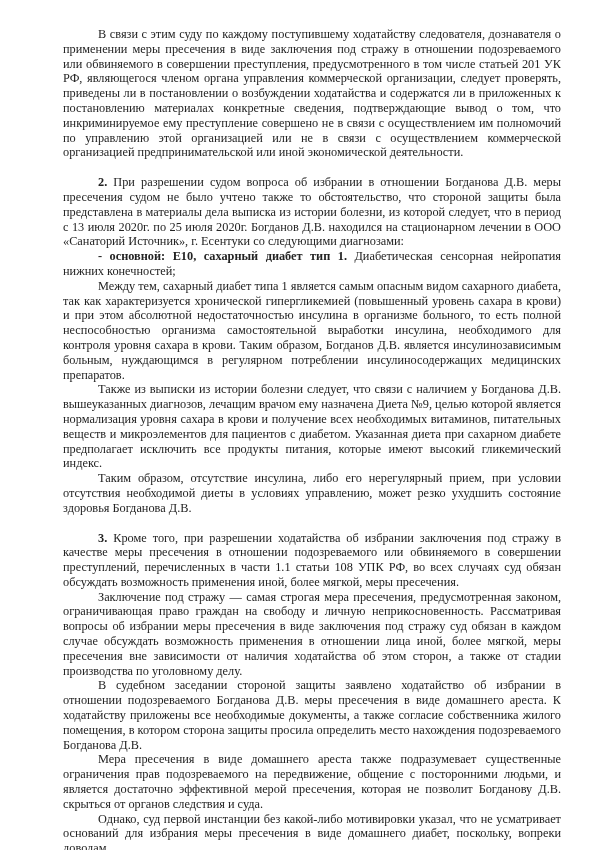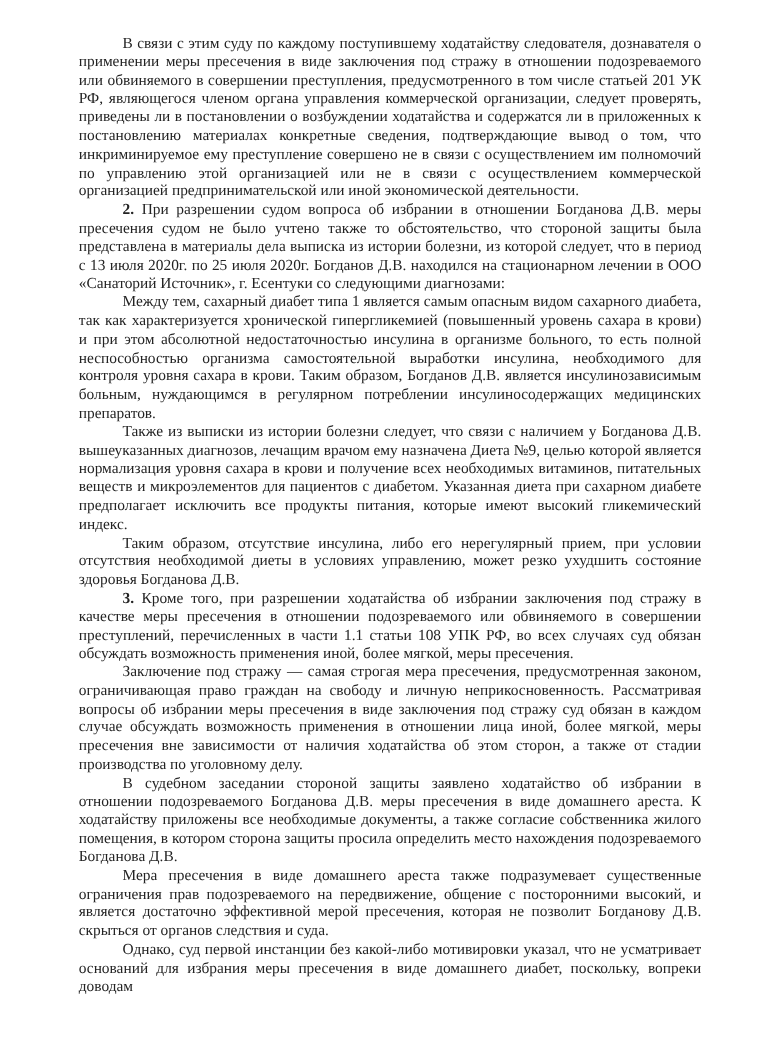--- a/index.html
+++ b/index.html
@@ -21,47 +21,49 @@
     font-size: 12.3px;
     line-height: 14.8px;
     color: #232323;
     text-align: justify;
   }
   p.para {
     margin: 0;
     text-indent: 35px;
   }
   p.gap {
+    margin-top: 15px;
   }
   .b {
     font-weight: 700;
   }
 </style>
 </head>
 <body>
 
 <div class="page">
   <div class="doc">
 
     <p class="para"><span>В связи с этим суду по каждому поступившему ходатайству следователя, дознавателя о применении меры пресечения в виде заключения под стражу в отношении подозреваемого или обвиняемого в совершении преступления, предусмотренного в том числе статьей 201 УК РФ, являющегося членом органа управления коммерческой организации, следует проверять, приведены ли в постановлении о возбуждении ходатайства и содержатся ли в приложенных к постановлению материалах конкретные сведения, подтверждающие вывод о том, что инкриминируемое ему преступление совершено не в связи с осуществлением им полномочий по управлению этой организацией или не в связи с осуществлением коммерческой организацией предпринимательской или иной экономической деятельности.</span></p>
 
     <p class="para gap"><span class="b">2.</span><span> При разрешении судом вопроса об избрании в отношении Богданова Д.В. меры пресечения судом не было учтено также то обстоятельство, что стороной защиты была представлена в материалы дела выписка из истории болезни, из которой следует, что в период с 13 июля 2020г. по 25 июля 2020г. Богданов Д.В. находился на стационарном лечении в ООО «Санаторий Источник», г. Есентуки со следующими диагнозами:</span></p>
 
+    <p class="para"><span class="b">- основной: Е10, сахарный диабет тип 1.</span><span> Диабетическая сенсорная нейропатия нижних конечностей;</span></p>
 
 
     <p class="para"><span>Между тем, сахарный диабет типа 1 является самым опасным видом сахарного диабета, так как характеризуется хронической гипергликемией (повышенный уровень сахара в крови) и при этом абсолютной недостаточностью инсулина в организме больного, то есть полной неспособностью организма самостоятельной выработки инсулина, необходимого для контроля уровня сахара в крови. Таким образом, Богданов Д.В. является инсулинозависимым больным, нуждающимся в регулярном потреблении инсулиносодержащих медицинских препаратов.</span></p>
 
     <p class="para"><span>Также из выписки из истории болезни следует, что связи с наличием у Богданова Д.В. вышеуказанных диагнозов, лечащим врачом ему назначена Диета №9, целью которой является нормализация уровня сахара в крови и получение всех необходимых витаминов, питательных веществ и микроэлементов для пациентов с диабетом. Указанная диета при сахарном диабете предполагает исключить все продукты питания, которые имеют высокий гликемический индекс.</span></p>
 
     <p class="para"><span>Таким образом, отсутствие инсулина, либо его нерегулярный прием, при условии отсутствия необходимой диеты в условиях управлению, может резко ухудшить состояние здоровья Богданова Д.В.</span></p>
 
     <p class="para gap"><span class="b">3.</span><span> Кроме того, при разрешении ходатайства об избрании заключения под стражу в качестве меры пресечения в отношении подозреваемого или обвиняемого в совершении преступлений, перечисленных в части 1.1 статьи 108 УПК РФ, во всех случаях суд обязан обсуждать возможность применения иной, более мягкой, меры пресечения.</span></p>
 
     <p class="para"><span>Заключение под стражу — самая строгая мера пресечения, предусмотренная законом, ограничивающая право граждан на свободу и личную неприкосновенность. Рассматривая вопросы об избрании меры пресечения в виде заключения под стражу суд обязан в каждом случае обсуждать возможность применения в отношении лица иной, более мягкой, меры пресечения вне зависимости от наличия ходатайства об этом сторон, а также от стадии производства по уголовному делу.</span></p>
 
     <p class="para"><span>В судебном заседании стороной защиты заявлено ходатайство об избрании в отношении подозреваемого Богданова Д.В. меры пресечения в виде домашнего ареста. К ходатайству приложены все необходимые документы, а также согласие собственника жилого помещения, в котором сторона защиты просила определить место нахождения подозреваемого Богданова Д.В.</span></p>
 
-    <p class="para"><span>Мера пресечения в виде домашнего ареста также подразумевает существенные ограничения прав подозреваемого на передвижение, общение с посторонними высокий, и является достаточно эффективной мерой пресечения, которая не позволит Богданову Д.В. скрыться от органов следствия и суда.</span></p>
+    <p class="para"><span>Мера пресечения в виде домашнего ареста также подразумевает существенные ограничения прав подозреваемого на передвижение, общение с посторонними людьми, и является достаточно эффективной мерой пресечения, которая не позволит Богданову Д.В. скрыться от органов следствия и суда.</span></p>
 
     <p class="para"><span>Однако, суд первой инстанции без какой-либо мотивировки указал, что не усматривает оснований для избрания меры пресечения в виде домашнего диабет, поскольку, вопреки доводам</span></p>
 
   </div>
 </div>
 
 </body></html>

